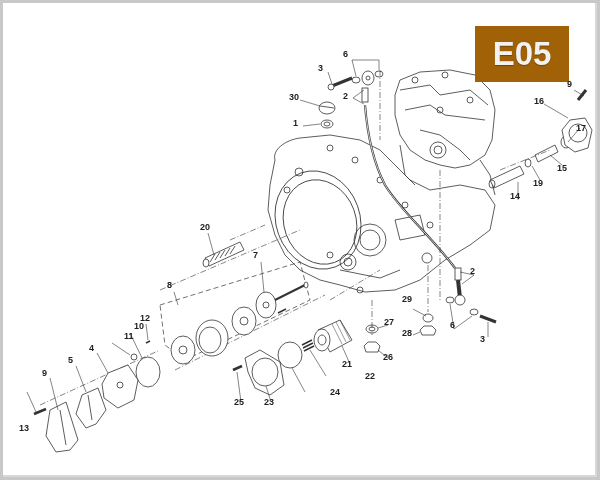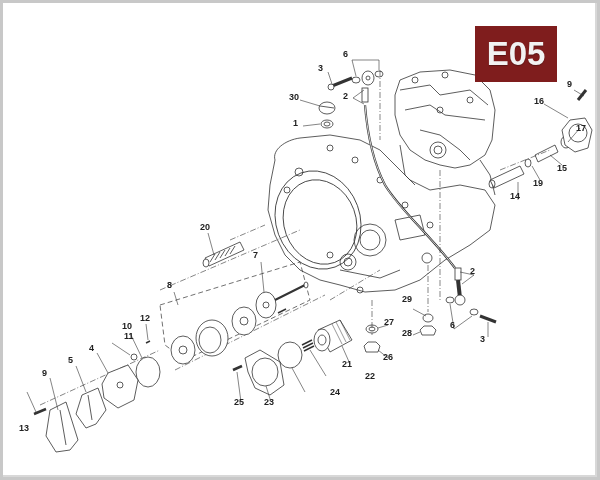--- a/index.html
+++ b/index.html
@@ -1,19 +1,19 @@
 <!DOCTYPE html>
 <html><head>
 <meta charset="utf-8">
 <style>
   html, body { margin:0; padding:0; background:#c8c8c8; }
   body { width:600px; height:480px; position:relative; overflow:hidden; font-family:"Liberation Sans", sans-serif; }
   .frame { position:absolute; left:3px; top:3px; width:592px; height:472px; background:#ffffff; border-right:2px solid #d8d8d8; border-bottom:2px solid #d8d8d8; }
   .diagram { position:absolute; left:0; top:0; width:600px; height:480px; }
-  .badge { position:absolute; left:475px; top:26px; width:82px; height:56px; background:#7f1d1d; display:flex; align-items:center; justify-content:center; }
+  .badge { position:absolute; left:475px; top:26px; width:94px; height:56px; background:#a16207; display:flex; align-items:center; justify-content:center; }
   .badge span { color:#f2f2f2; font-weight:bold; font-size:33px; letter-spacing:0px; text-shadow:0 1px 1px rgba(0,0,0,0.3); }
   .lbl { position:absolute; font-size:9px; color:#222; font-weight:bold; line-height:10px; }
 </style>
 </head>
 <body>
 
 <div class="frame"></div>
 
 <svg class="diagram" viewBox="0 0 600 480" xmlns="http://www.w3.org/2000/svg">
   <g fill="none" stroke="#333" stroke-width="0.8">
@@ -212,21 +212,21 @@
     <span class="lbl" style="left: 318px; top: 63px;">3</span>
     <span class="lbl" style="left: 480px; top: 334px;">3</span>
     <span class="lbl" style="left: 89px; top: 343px;">4</span>
     <span class="lbl" style="left: 68px; top: 355px;">5</span>
     <span class="lbl" style="left: 343px; top: 49px;">6</span>
     <span class="lbl" style="left: 450px; top: 320px;">6</span>
     <span class="lbl" style="left: 253px; top: 250px;">7</span>
     <span class="lbl" style="left: 167px; top: 280px;">8</span>
     <span class="lbl" style="left: 42px; top: 368px;">9</span>
     <span class="lbl" style="left: 567px; top: 79px;">9</span>
-    <span class="lbl" style="left: 122px; top: 321px;">10</span>
+    <span class="lbl" style="left: 134px; top: 321px;">10</span>
     <span class="lbl" style="left: 105px; top: 331px; margin-left: 19px;">11</span>
     <span class="lbl" style="left: 140px; top: 313px;">12</span>
     <span class="lbl" style="left: 19px; top: 381px; margin-top: 42px;">13</span>
     <span class="lbl" style="left: 510px; top: 191px;">14</span>
     <span class="lbl" style="left: 557px; top: 163px;">15</span>
     <span class="lbl" style="left: 534px; top: 96px;">16</span>
     <span class="lbl" style="left: 576px; top: 123px;">17</span>
     <span class="lbl" style="left: 533px; top: 178px;">19</span>
     <span class="lbl" style="left: 200px; top: 222px;">20</span>
     <span class="lbl" style="left: 342px; top: 359px;">21</span>

